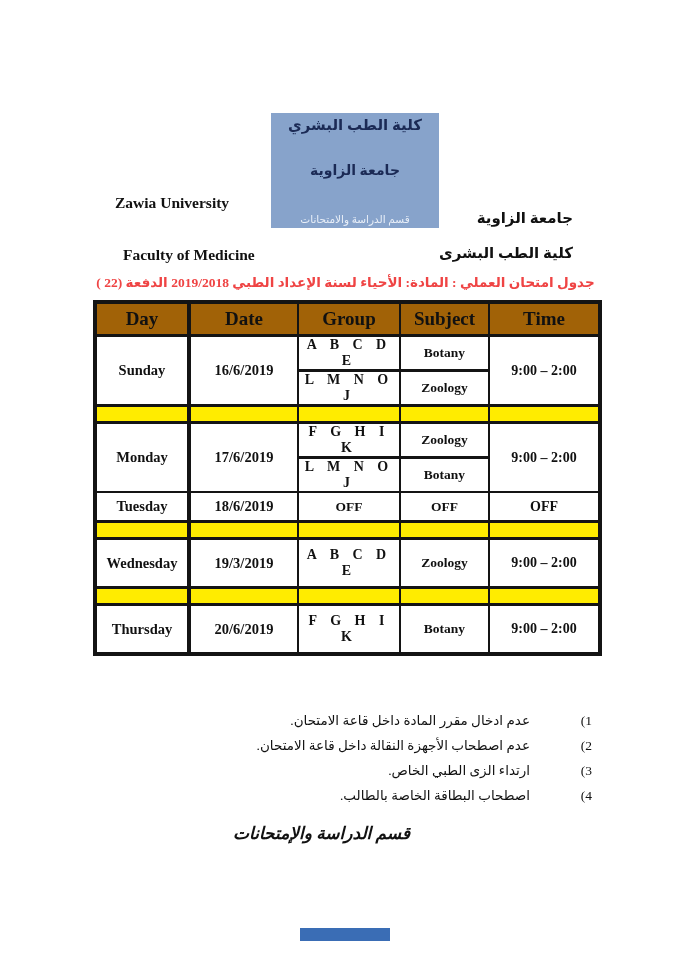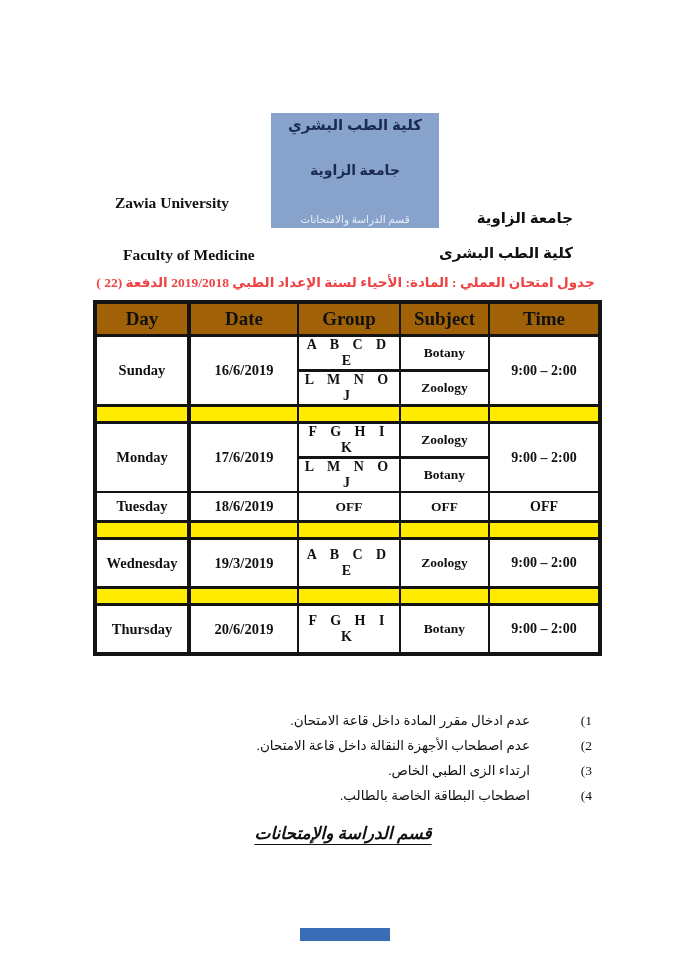--- a/index.html
+++ b/index.html
@@ -55,23 +55,23 @@
   .time-cell{font-size:14px;white-space:nowrap;font-family:Liberation Serif, serif;}
   
   .notes-heading{
     position:absolute;right:86px;top:677px;font-weight:bold;font-size:15px;direction:rtl;
   }
   .notes-list{position:absolute;right:86px;top:712px;direction:rtl;font-size:13.5px;}
   .note-item{display:flex;align-items:baseline;margin-bottom:8px;}
   .note-num{direction:ltr;min-width:22px;margin-left:40px;text-align:right;}
   .note-text{text-align:right;}
   .signature{
-    position:absolute;left:233px;top:823px;width:220px;text-align:center;
+    position:absolute;left:233px;top:823px;width:220px;text-align:left;
     font-weight:bold;font-style:italic;font-size:17px;direction:rtl;
-    text-decoration:underline;text-underline-offset:5px;
+    text-underline-offset:5px;
   }
   .footer-bar{position:absolute;left:300px;top:928px;width:90px;height:13px;background:#3a6db5;}
 </style>
 </head>
 <body>
 
 <div class="page">
 
   <div class="logo">
     <div class="logo-l1">كلية الطب البشري</div>

